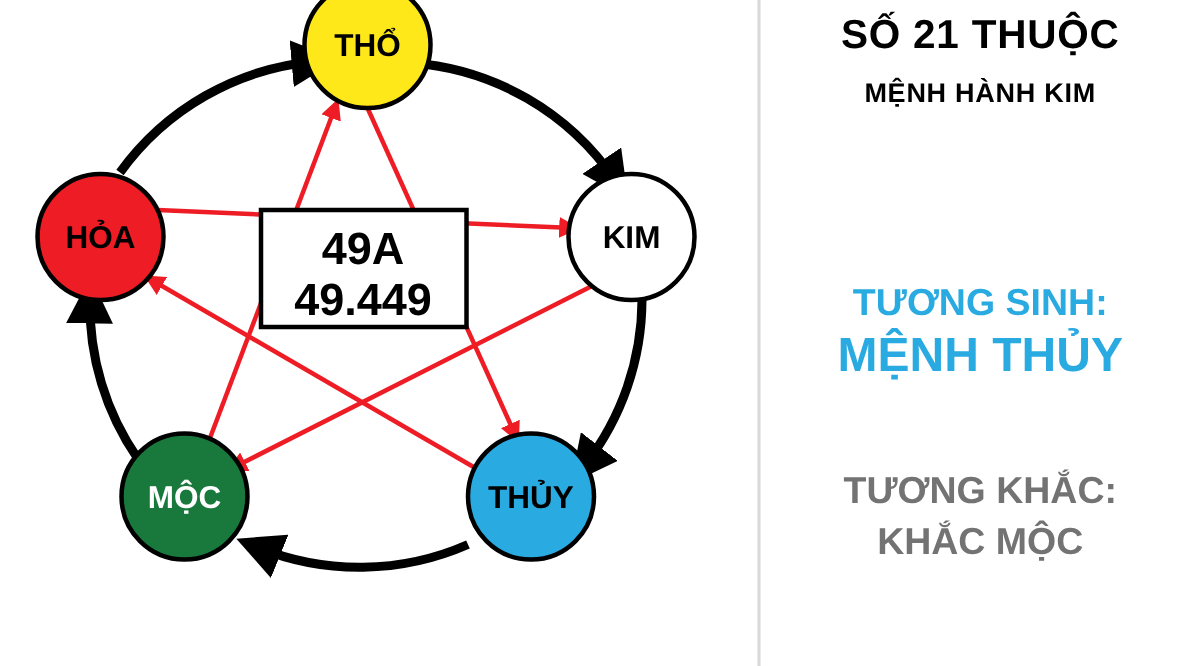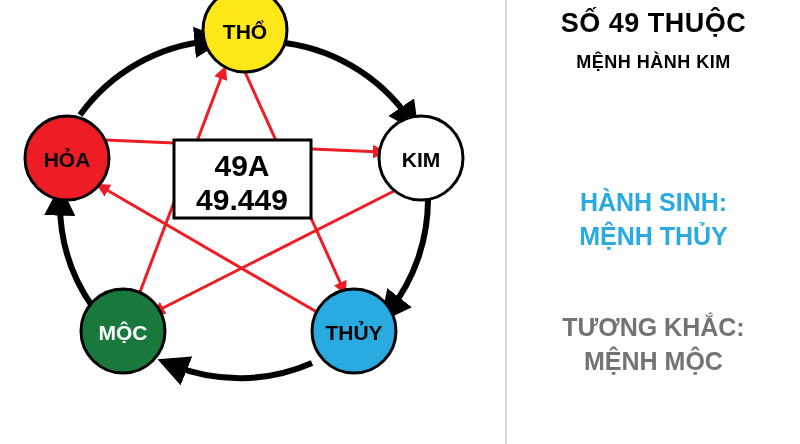--- a/index.html
+++ b/index.html
@@ -78,21 +78,21 @@
   }
   .blue-block {
     position: absolute;
     top: 185px;
     width: 293px;
     text-align: center;
     color: #29abe2;
     font-weight: bold;
   }
   .blue-l1 { font-size: 25px; line-height: 34px; }
-  .blue-l2 { font-size: 25px; line-height: 34px; }
+  .blue-l2 { font-size: 32px; line-height: 34px; }
   .green-block {
     position: absolute;
     top: 310px;
     width: 293px;
     text-align: center;
     color: #737373;
     font-weight: bold;
   }
   .green-l1 { font-size: 25px; line-height: 34px; }
   .green-l2 { font-size: 25px; line-height: 34px; }
@@ -154,27 +154,27 @@
         <rect x="174" y="140" width="137" height="78" fill="#ffffff" stroke="#000000" stroke-width="3"></rect>
         <text class="plate-text" x="242" y="176">49A</text>
         <text class="plate-text" x="242" y="210">49.449</text>
       </g>
     </svg>
   </div>
 
   <div class="divider"></div>
 
   <div class="text-panel">
-    <div class="heading h-line1">SỐ 49 THUỘC</div>
+    <div class="heading h-line1">SỐ 21 THUỘC</div>
     <div class="heading h-line2">MỆNH HÀNH KIM</div>
 
     <div class="blue-block">
-      <div class="blue-l1">HÀNH SINH:</div>
+      <div class="blue-l1">TƯƠNG SINH:</div>
       <div class="blue-l2">MỆNH THỦY</div>
     </div>
 
     <div class="green-block">
       <div class="green-l1">TƯƠNG KHẮC:</div>
-      <div class="green-l2">MỆNH MỘC</div>
+      <div class="green-l2">KHẮC MỘC</div>
     </div>
   </div>
 
 </div>
 
 </body></html>

